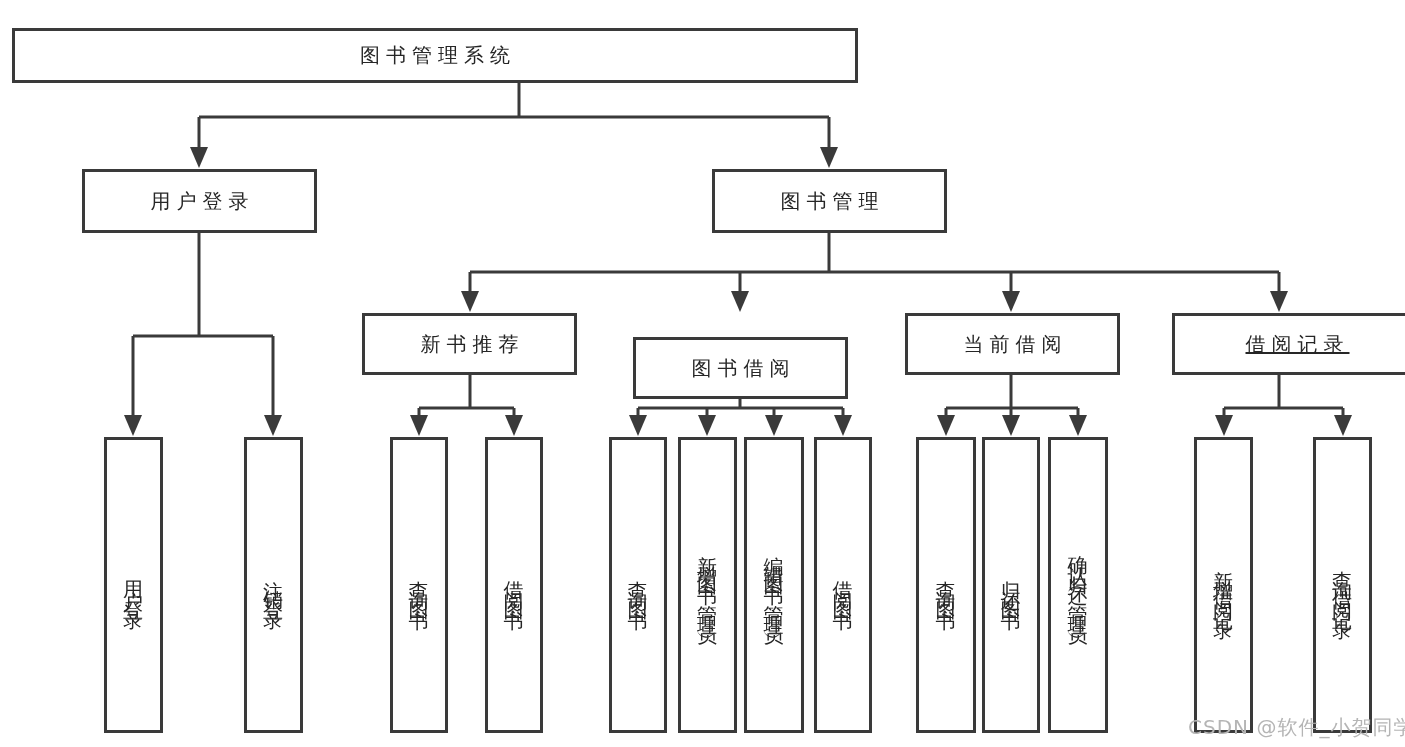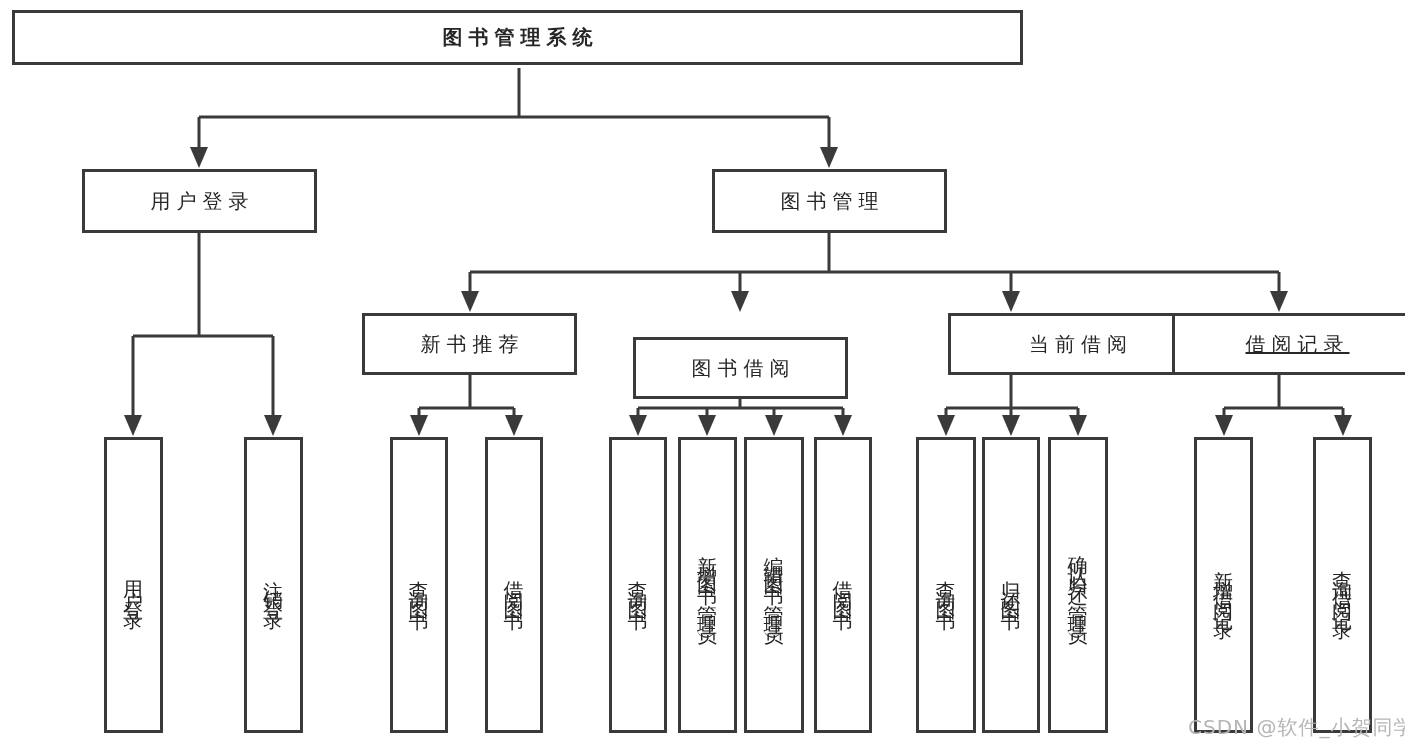--- a/index.html
+++ b/index.html
@@ -99,38 +99,38 @@
 
       <polygon points="937,415 955,415 946,436"></polygon>
       <polygon points="1002,415 1020,415 1011,436"></polygon>
       <polygon points="1069,415 1087,415 1078,436"></polygon>
 
       <polygon points="1215,415 1233,415 1224,436"></polygon>
       <polygon points="1334,415 1352,415 1343,436"></polygon>
     </g>
   </svg>
 
-  <div class="box box-h" style="left:12px; top:10px; width:1011px; height:55px;font-weight:bold;">
+  <div class="box box-h" style="left:12px; top:28px; width:846px; height:55px;">
     <span>图书管理系统</span>
   </div>
 
   <div class="box box-h" style="left:82px; top:169px; width:235px; height:64px;">
     <span>用户登录</span>
   </div>
   <div class="box box-h" style="left:362px; top:313px; width:215px; height:62px;">
     <span>新书推荐</span>
   </div>
 
   <div class="box box-h" style="left:712px; top:169px; width:235px; height:64px;">
     <span>图书管理</span>
   </div>
   <div class="box box-h" style="left:633px; top:313px; width:215px; height:62px;margin-top:24px;">
     <span>图书借阅</span>
   </div>
-  <div class="box box-h" style="left:948px; top:313px; width:260px; height:62px;">
+  <div class="box box-h" style="left:905px; top:313px; width:215px; height:62px;">
     <span>当前借阅</span>
   </div>
   <div class="box box-h" style="left:1172px; top:313px; width:245px; height:62px;text-decoration:underline;">
     <span>借阅记录</span>
   </div>
 
   <div class="box box-v" style="left:104px; top:437px; width:59px; height:296px;">
     <span>用户登录</span>
   </div>
   <div class="box box-v" style="left:244px; top:437px; width:59px; height:296px;">

